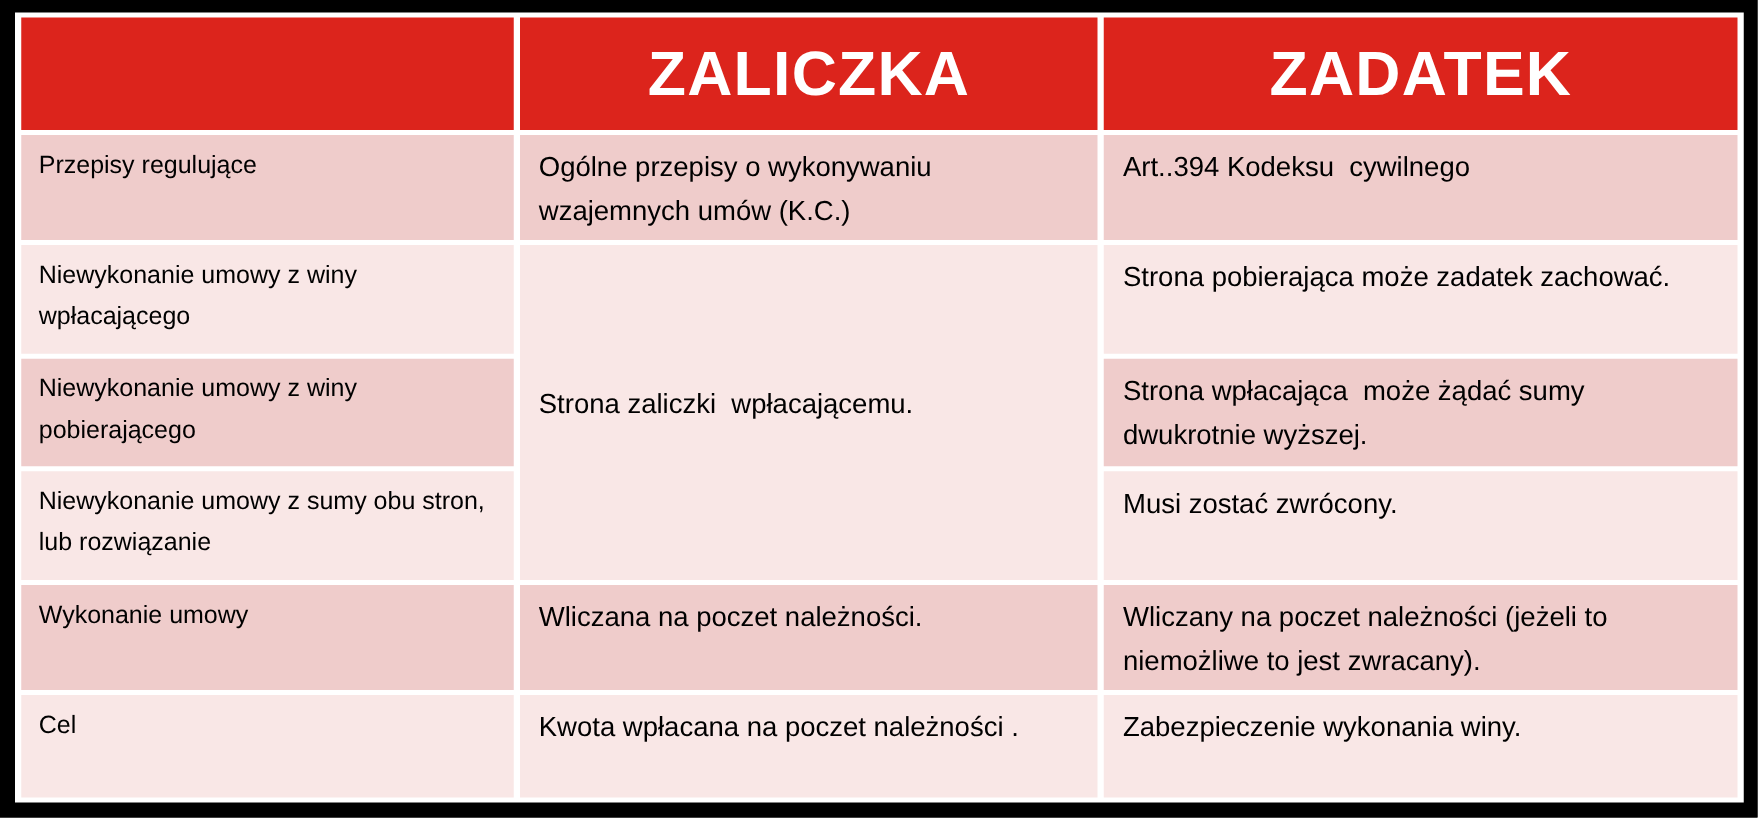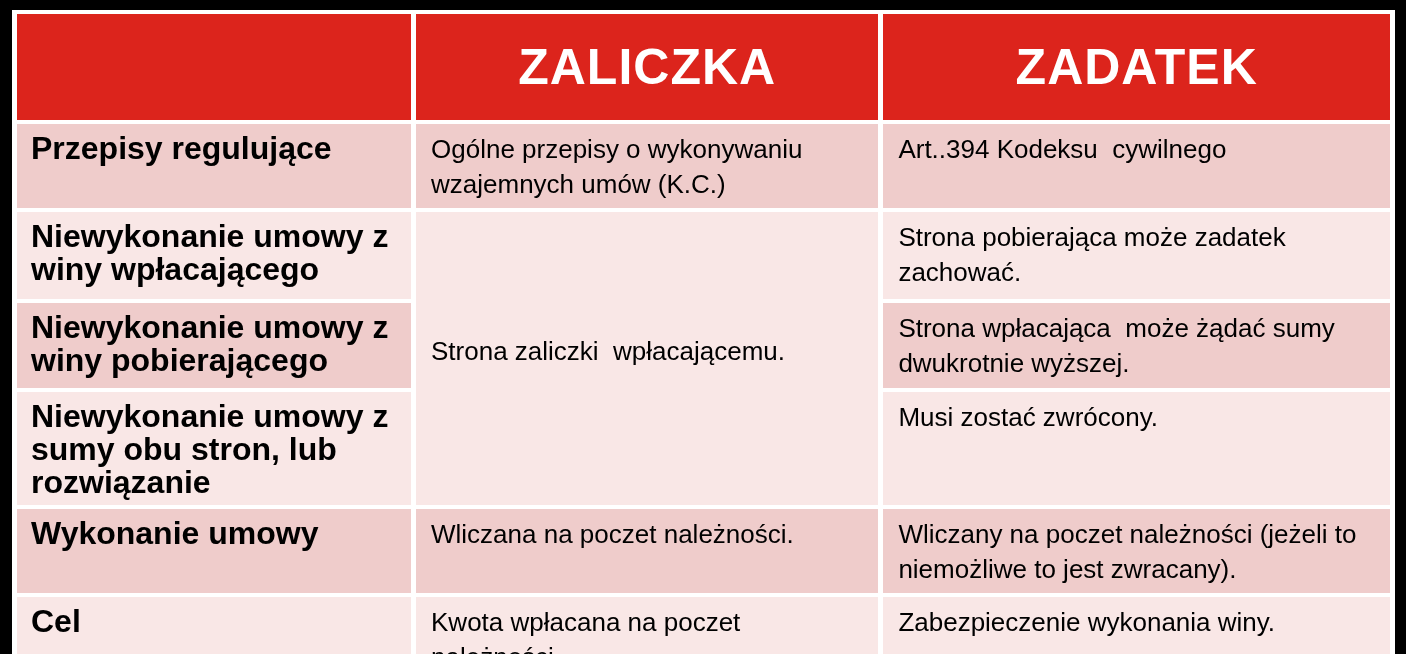--- a/index.html
+++ b/index.html
@@ -27,21 +27,21 @@
     border-collapse: separate;
     border-spacing: 5px 4px;
     table-layout: fixed;
     width: 1383px; height: 632px;
     background: var(--grid);
   }
   col.c-label { width: 392px; }
   col.c-zaliczka { width: 460px; }
   col.c-zadatek { width: 504px; }
 
-  tr.hdr { height: 106px; }
+  tr.hdr { height: 90px; }
   tr.r0 { height: 81px; }
   tr.r1 { height: 87px; }
   tr.r2 { height: 85px; }
   tr.r3 { height: 87px; }
   tr.r4 { height: 72px; }
   tr.r5 { height: 82px; }
 
   th.hcell {
     background: var(--header_red);
     color: var(--header_text);
@@ -52,27 +52,27 @@
     letter-spacing: 1px;
     padding: 0;
   }
   td {
     vertical-align: top;
     color: var(--body_text);
     white-space: pre-wrap;
     overflow: hidden;
   }
   td.label {
-    font-size: 32px;
-    font-weight: bold;
+    font-size: 20px;
+    font-weight: normal;
     line-height: 33px;
     padding: 8px 10px 6px 14px;
   }
   td.val {
-    font-size: 26px;
+    font-size: 22px;
     line-height: 35px;
     padding: 8px 20px 6px 15px;
     margin-top: 22px;
   }
   td.mid { padding-right: 44px; }
   td.merged { vertical-align: middle; padding-top: 0; padding-bottom: 14px; }
   .dark { background: var(--row_dark); }
   .light { background: var(--row_light); }
 </style>
 </head>

